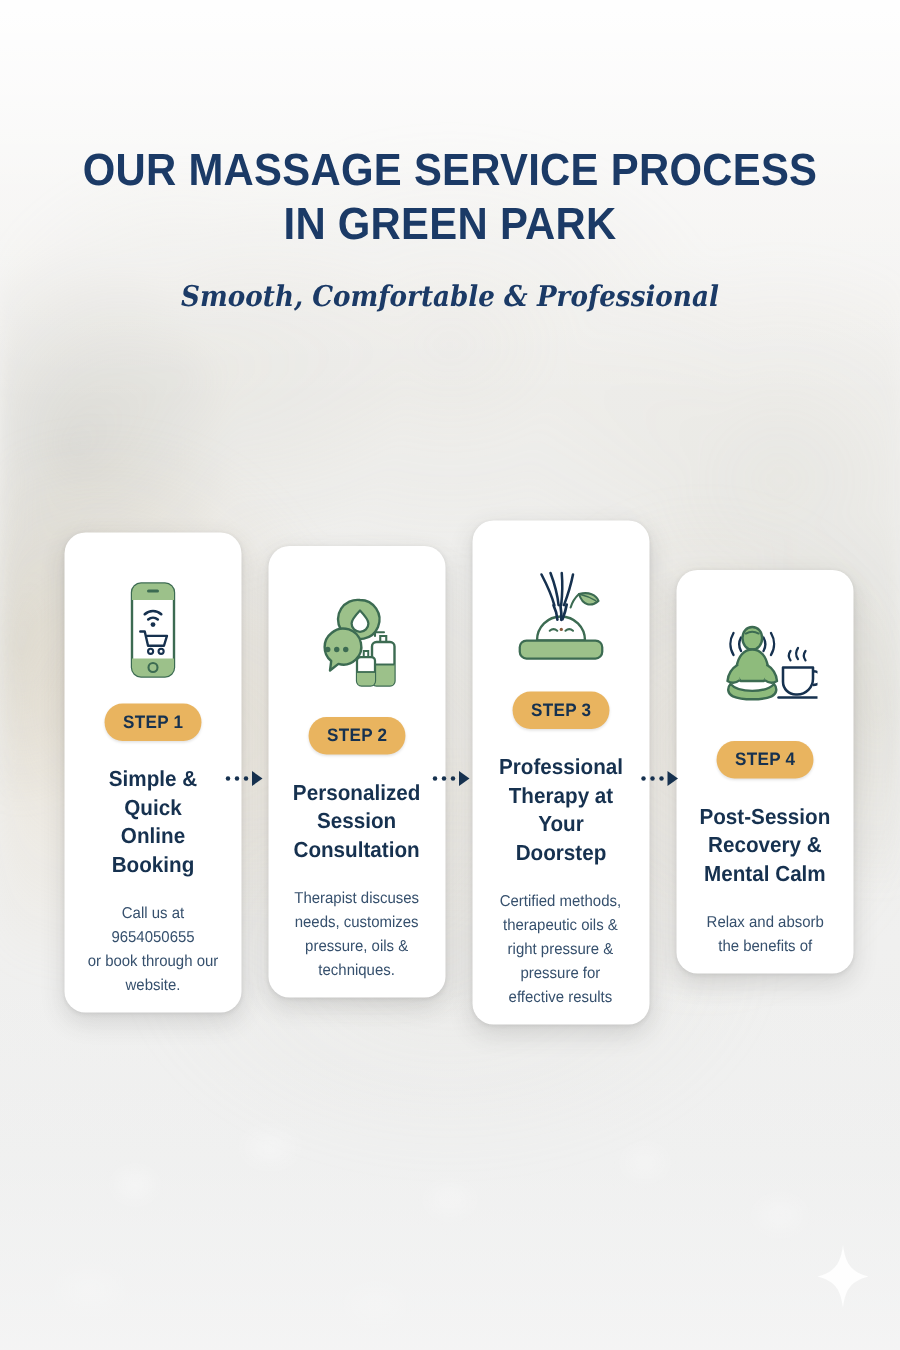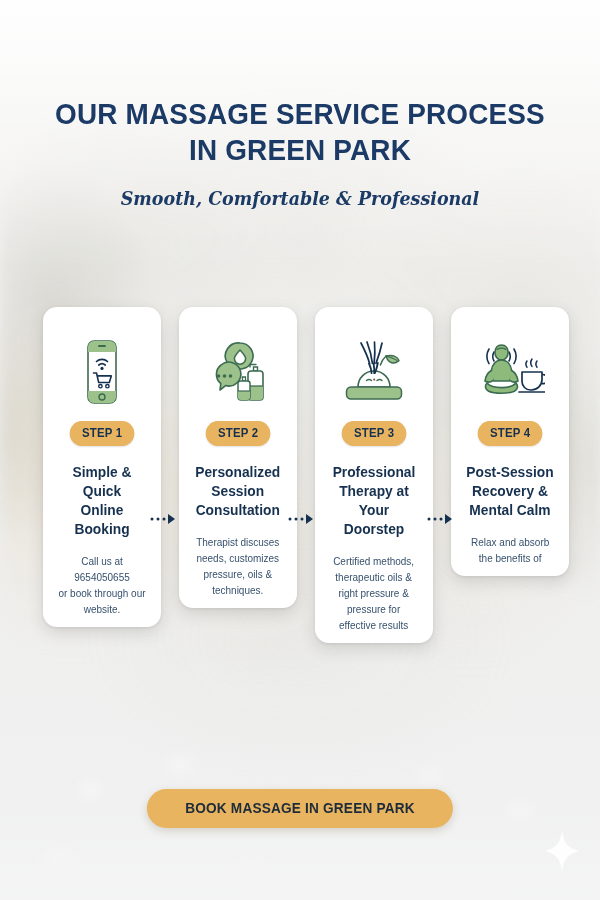--- a/index.html
+++ b/index.html
@@ -79,21 +79,21 @@
     transform:scaleX(.92);
   }
 
   
   .cards{
     position:absolute;
     left:0; right:0; top:307px;
     height:415px;
     display:flex;
     justify-content:center;
-    align-items:flex-start;
+    align-items:center;
     gap:0;
     margin-left:12px;
   }
   .card{
     position:relative;
     width:118px;
     margin:0 9px;
     background:#ffffff;
     border-radius:14px;
     box-shadow:0 6px 16px rgba(60,60,60,.16), 0 1px 3px rgba(60,60,60,.10);
@@ -368,23 +368,20 @@
   </div>
   <div class="connector conn-3">
     <svg width="26" height="12" viewBox="0 0 26 12">
       <circle cx="2" cy="6" r="1.5" fill="#16314f"></circle>
       <circle cx="8" cy="6" r="1.5" fill="#16314f"></circle>
       <circle cx="14" cy="6" r="1.5" fill="#16314f"></circle>
       <path d="M18 1l7 5-7 5z" fill="#16314f"></path>
     </svg>
   </div>
 
-  <button class="cta">
-    <span>BOOK MASSAGE IN GREEN PARK</span>
-  </button>
 
   <div class="sparkle">
     <svg width="34" height="42" viewBox="0 0 34 42">
       <path d="M17 0c1.6 11.6 4.4 17.6 17 21-12.6 3.4-15.4 9.4-17 21-1.6-11.6-4.4-17.6-17-21 12.6-3.4 15.4-9.4 17-21z" fill="#ffffff" opacity="0.95"></path>
     </svg>
   </div>
 
 </div>
 
 </body></html>

